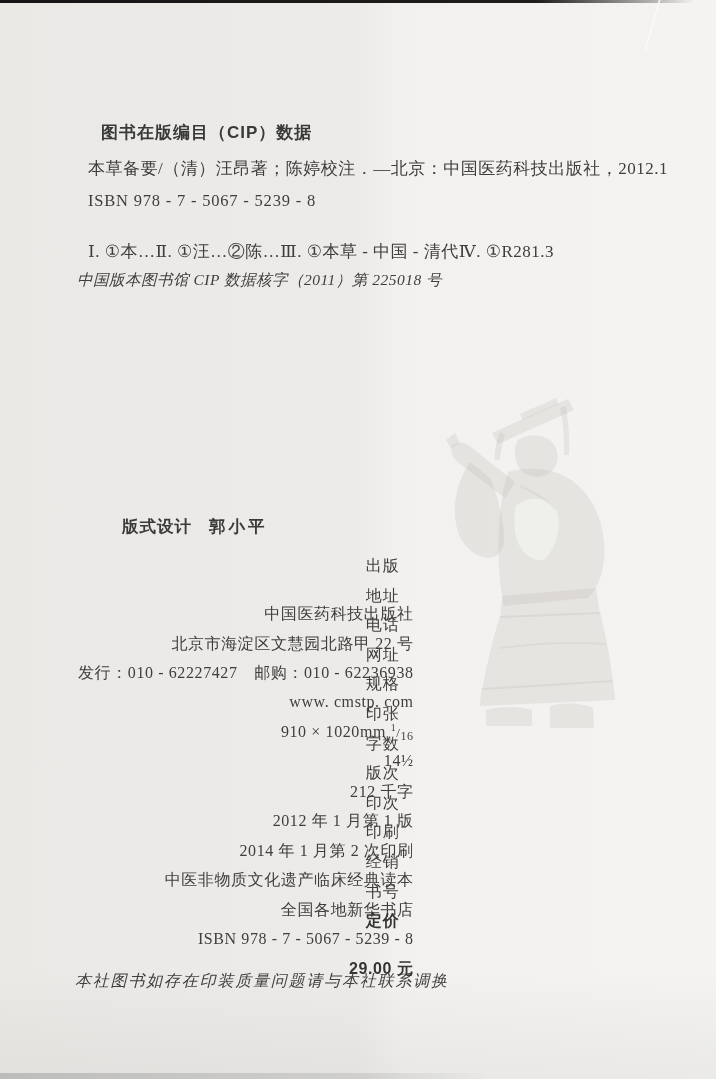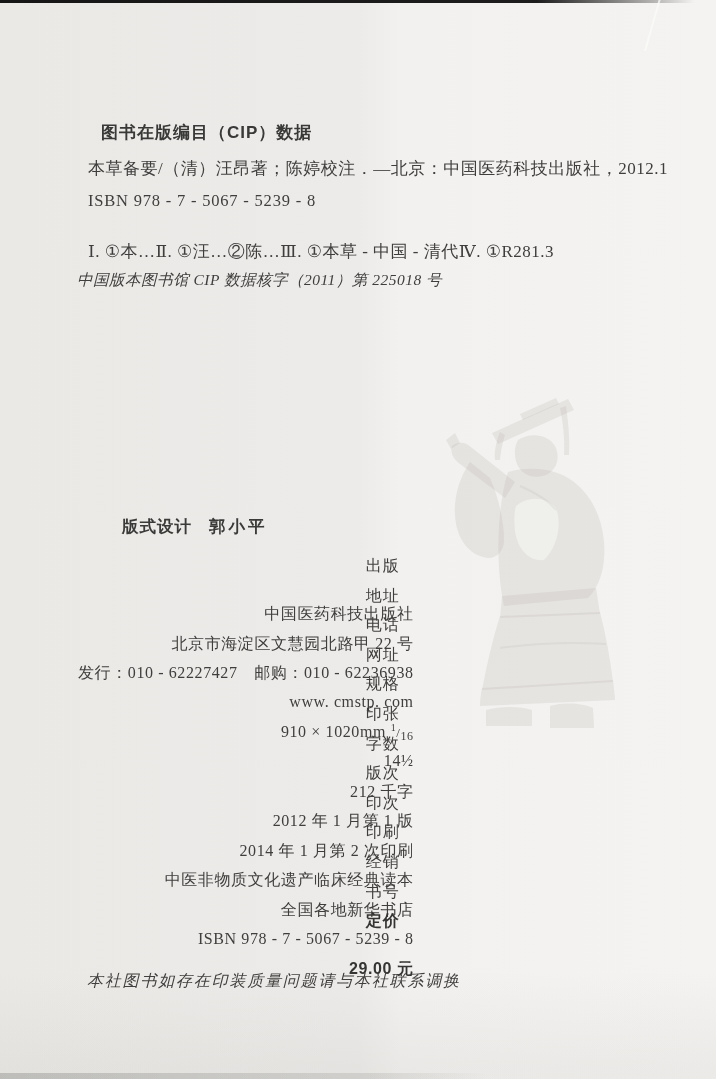--- a/index.html
+++ b/index.html
@@ -66,21 +66,21 @@
   .row-price .label, .row-price .value {
     font-weight: 700; color: #343432;
     font-family: "Liberation Sans", "DejaVu Sans", sans-serif;
   }
   .frac { font-size: 13px; }
   .frac sup { font-size: 10px; vertical-align: 6px; }
   .frac sub { font-size: 12px; vertical-align: -3px; }
 
   
   .footer-note {
-    position: absolute; left: 87px; top: 971px;
+    position: absolute; left: 75px; top: 971px;
     font-size: 16px; font-style: italic; letter-spacing: 1.8px; color: #403f3d;
   }
 </style>
 </head>
 <body>
 
 <div class="page">
 
   <svg class="watermark" width="716" height="1079" viewBox="0 0 716 1079" xmlns="http://www.w3.org/2000/svg">
     <g fill="#a5a39a" fill-opacity="0.17" stroke="none">

